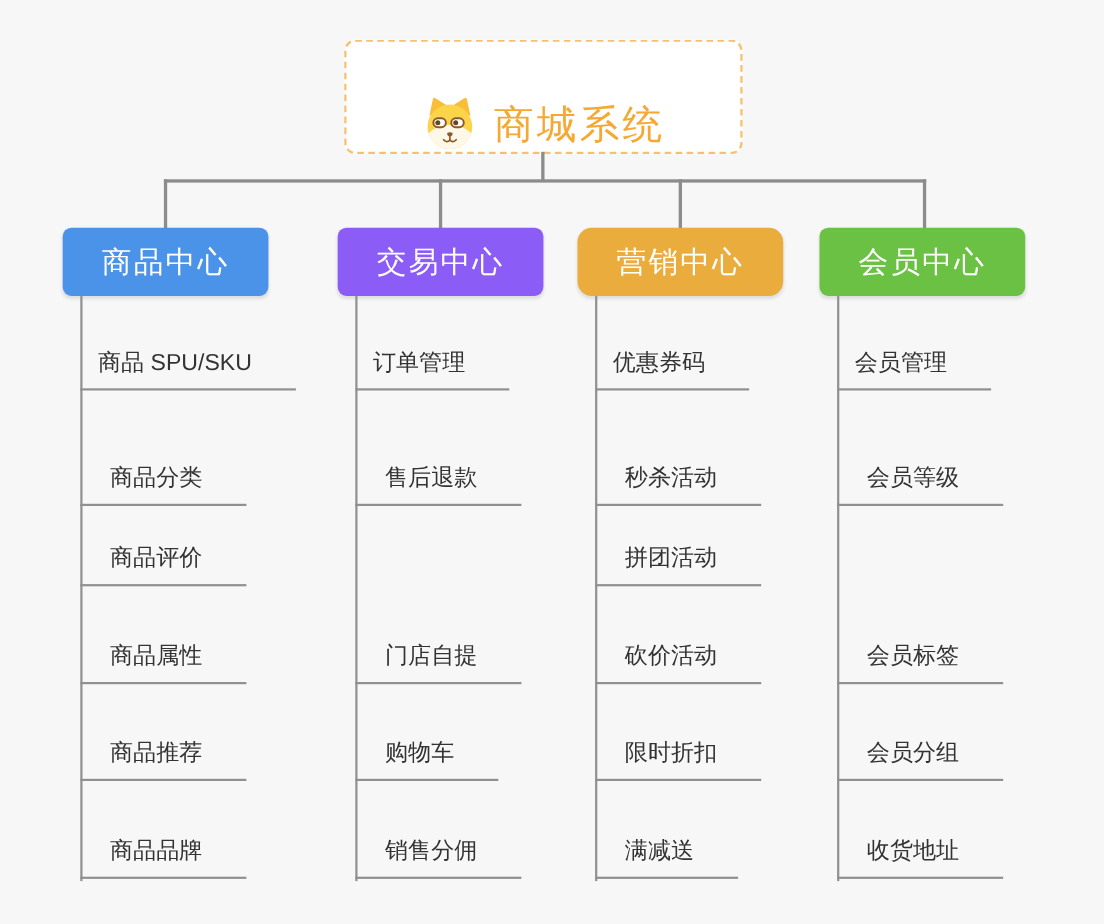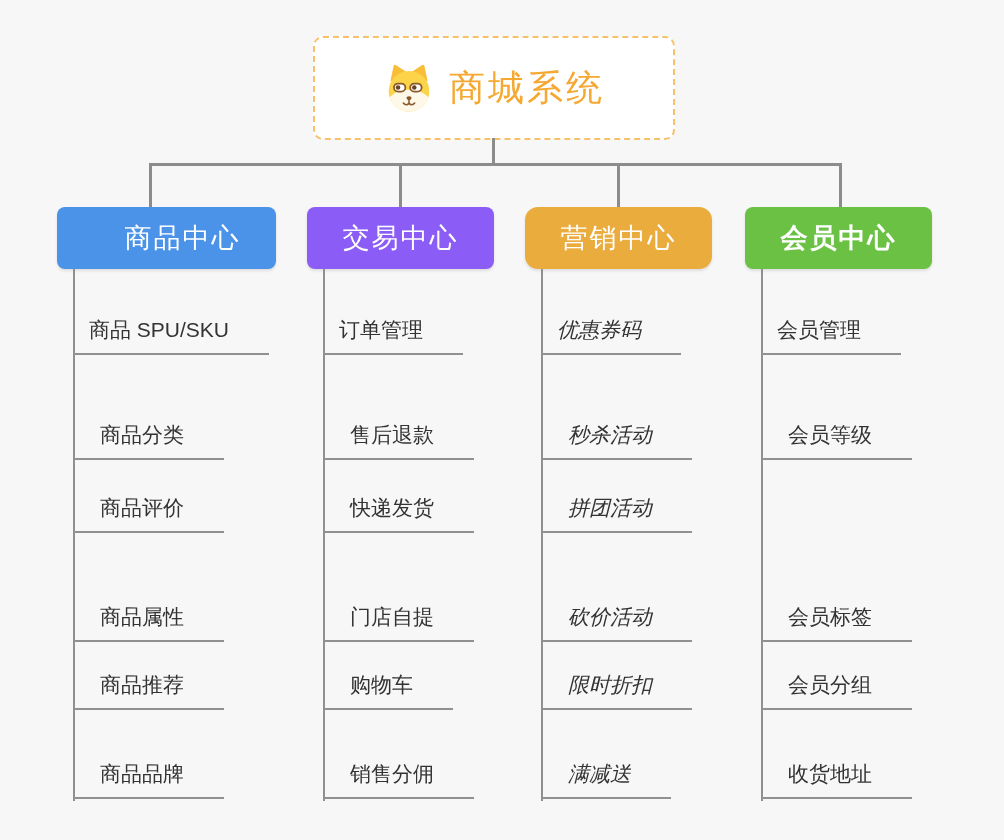--- a/index.html
+++ b/index.html
@@ -9,21 +9,21 @@
     font-family: "Liberation Sans", "DejaVu Sans", sans-serif;
     overflow: hidden; position: relative;
   }
   .stage { position: absolute; left: 0; top: 0; width: 1004px; height: 840px; }
 
   
   .root-node {
     position: absolute; left: 313px; top: 36px; width: 362px; height: 104px;
     background: #ffffff; border: 2px dashed #f8c06a; border-radius: 10px;
     box-sizing: border-box;
-    display: flex; align-items: center; justify-content: center; gap: 14px;
+    display: flex; align-items: flex-end; justify-content: center; gap: 14px;
   }
   .root-title {
     font-size: 36px; letter-spacing: 3px; color: #f5a832; white-space: nowrap;
   }
   .root-icon { width: 52px; height: 52px; flex: 0 0 auto; }
 
   
   .line { position: absolute; background: #8c8c8c; }
   .stem   { left: 492px; top: 138px; width: 3px; height: 27px; }
   .h-line { left: 149px; top: 163px; width: 693px; height: 3px; }
@@ -44,23 +44,23 @@
   .spine { position: absolute; top: 269px; width: 2px; height: 532px; background: #909090; }
   .sp-1 { left: 73px; } .sp-2 { left: 323px; } .sp-3 { left: 541px; } .sp-4 { left: 761px; }
 
   
   .leaf {
     position: absolute; white-space: nowrap;
     font-size: 21px; color: #333333; line-height: 28px;
     padding: 0 40px 9px 27px;
     border-bottom: 2px solid #909090;
   }
-  .c-1 { left: 73px; } .c-2 { left: 323px; } .c-3 { left: 541px; font-style: italic; } .c-4 { left: 761px; }
+  .c-1 { left: 73px; } .c-2 { left: 323px; } .c-3 { left: 541px; } .c-4 { left: 761px; }
   .r-1 { top: 316px; padding-left: 16px; } .r-2 { top: 405px; margin-top: 16px; } .r-3 { top: 494px; }
-  .r-4 { top: 583px; margin-top: 20px; } .r-5 { top: 671px; } .r-6 { top: 760px; }
+  .r-4 { top: 583px; } .r-5 { top: 671px; } .r-6 { top: 760px; }
 </style>
 </head>
 <body>
 
 <div class="stage">
 
   <div class="root-node">
     <svg class="root-icon" viewBox="0 0 64 64" aria-hidden="true">
       <path d="M9 24 L13 5 Q13.7 2.6 16 4 L30 13 Z" fill="#f9be37"></path>
       <path d="M55 24 L51 5 Q50.3 2.6 48 4 L34 13 Z" fill="#f9be37"></path>
@@ -80,48 +80,47 @@
     <span class="root-title">商城系统</span>
   </div>
 
   <div class="line stem"></div>
   <div class="line h-line"></div>
   <div class="line drop drop-1"></div>
   <div class="line drop drop-2"></div>
   <div class="line drop drop-3"></div>
   <div class="line drop drop-4"></div>
 
-  <div class="branch-box bx-1" style="background-color: rgb(75, 147, 232); padding-left: 32px;">商品中心</div>
+  <div class="branch-box bx-1" style="background-color: rgb(75, 147, 232);">商品中心</div>
   <div class="spine sp-1"></div>
   <div class="leaf c-1 r-1">商品 SPU/SKU</div>
   <div class="leaf c-1 r-2">商品分类</div>
   <div class="leaf c-1 r-3">商品评价</div>
   <div class="leaf c-1 r-4">商品属性</div>
   <div class="leaf c-1 r-5">商品推荐</div>
   <div class="leaf c-1 r-6">商品品牌</div>
 
   <div class="branch-box bx-2" style="background-color: #8b5cf6;">交易中心</div>
   <div class="spine sp-2"></div>
   <div class="leaf c-2 r-1">订单管理</div>
   <div class="leaf c-2 r-2">售后退款</div>
-  <div class="leaf c-2 r-3">快递发货</div>
   <div class="leaf c-2 r-4">门店自提</div>
   <div class="leaf c-2 r-5">购物车</div>
   <div class="leaf c-2 r-6">销售分佣</div>
 
   <div class="branch-box bx-3" style="background-color: rgb(235, 172, 62); border-radius: 13px;">营销中心</div>
   <div class="spine sp-3"></div>
   <div class="leaf c-3 r-1">优惠券码</div>
   <div class="leaf c-3 r-2">秒杀活动</div>
   <div class="leaf c-3 r-3">拼团活动</div>
   <div class="leaf c-3 r-4">砍价活动</div>
   <div class="leaf c-3 r-5">限时折扣</div>
   <div class="leaf c-3 r-6">满减送</div>
 
-  <div class="branch-box bx-4" style="background-color: rgb(107, 193, 68); font-weight: bold;">会员中心</div>
+  <div class="branch-box bx-4" style="background-color: rgb(107, 193, 68);">会员中心</div>
   <div class="spine sp-4"></div>
   <div class="leaf c-4 r-1">会员管理</div>
   <div class="leaf c-4 r-2">会员等级</div>
   <div class="leaf c-4 r-4">会员标签</div>
   <div class="leaf c-4 r-5">会员分组</div>
   <div class="leaf c-4 r-6">收货地址</div>
 
 </div>
 
 </body></html>

